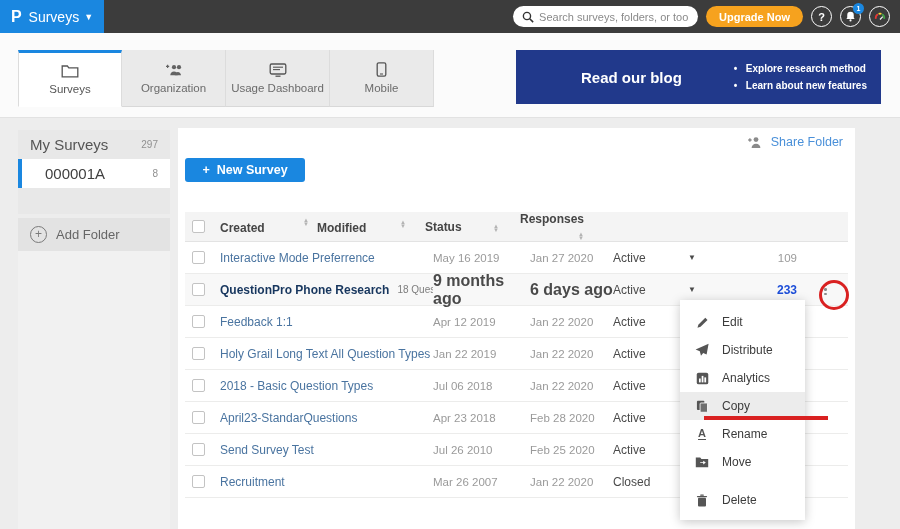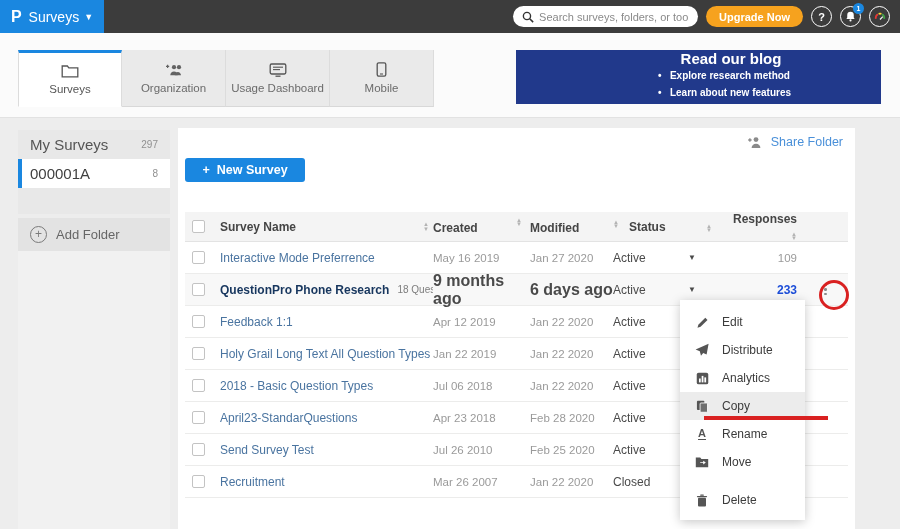--- a/index.html
+++ b/index.html
@@ -22,32 +22,32 @@
   .badge { position:absolute; top:-4px; right:-4px; min-width:11px; height:11px; background:#1a87e0; border-radius:6px; color:#fff; font-size:7px; font-weight:bold; display:flex; align-items:center; justify-content:center; padding:0 2px; }
 
   
   .tabband { position:absolute; top:33px; left:0; width:900px; height:85px; background:#fbfbfb; border-bottom:1px solid #e2e2e2; }
   .tabs { position:absolute; left:18px; top:17px; height:57px; display:flex; }
   .tab { width:104px; height:57px; background:#eaeaea; border-right:1px solid #dcdcdc; border-bottom:1px solid #d8d8d8; display:flex; flex-direction:column; align-items:center; justify-content:center; gap:5px; cursor:pointer; }
   .tab:first-child { border-left:1px solid #dcdcdc; }
   .tab.active { background:#fff; border-top:3px solid #1a87e0; border-bottom:1px solid #fff; }
   .tab-label { font-size:11.5px; color:#6b6b6b; }
   .tab.active .tab-label { color:#555; }
-  .banner { position:absolute; left:516px; top:17px; width:365px; height:54px; background:#21398b; display:flex; align-items:center; cursor:pointer;flex-direction:column; }
+  .banner { position:absolute; left:516px; top:17px; width:365px; height:54px; background:#21398b; display:flex; align-items:center; cursor:pointer; }
   .banner-title { color:#fff; font-size:15px; font-weight:bold; margin-left:65px; }
   .banner-bullets { list-style:none; margin-left:52px; }
   .banner-bullets li { color:#fff; font-size:10px; font-weight:bold; line-height:17px; position:relative; padding-left:12px; }
   .banner-bullets li::before { content:"•"; position:absolute; left:0; }
 
   
   .sidebar { position:absolute; left:18px; top:130px; width:152px; height:399px; display:flex; flex-direction:column; background:#f1f1f1; }
   .side-item { height:29px; display:flex; align-items:center; justify-content:space-between; padding:0 12px; background:#e8e8e8; cursor:pointer; }
   .side-item .s-label { font-size:15px; color:#555; }
   .side-item .s-count { font-size:10px; color:#909090; }
-  .side-item.selected { background:#fff; border-left:4px solid #1a87e0; padding-left:8px;justify-content:space-between; }
+  .side-item.selected { background:#fff; border-left:4px solid #1a87e0; padding-left:23px;justify-content:space-between; }
   .side-item.selected .s-label { color:#3f3f3f; }
   .side-spacer { height:26px; background:#e8e8e8; }
   .side-gap { height:4px; background:#ededed; }
   .add-folder { height:33px; background:#e3e3e3; display:flex; align-items:center; gap:9px; padding:0 12px; cursor:pointer; }
   .add-folder .af-label { font-size:13px; color:#666; }
   .plus-circle { width:17px; height:17px; border:1.4px solid #7a7a7a; border-radius:50%; color:#7a7a7a; font-size:12px; line-height:14px; text-align:center; }
 
   
   .card { position:absolute; left:178px; top:128px; width:677px; height:401px; background:#fff; }
   .share-folder { position:absolute; top:7px; right:12px; display:flex; align-items:center; gap:7px; cursor:pointer; }
@@ -56,21 +56,21 @@
 
   .table { position:absolute; left:7px; top:84px; width:663px; }
   .trow { display:flex; align-items:center; height:32px; border-bottom:1px solid #ececeb; background:#fff; }
   .trow.header { height:30px; background:#f4f4f4; border-bottom:1px solid #e3e3e3; }
   .trow.shaded { background:#f8f8f8; }
   .col-check { width:35px; padding-left:7px; }
   .cb { display:block; width:13px; height:13px; border:1px solid #c3c3c3; border-radius:2px; background:#fff; cursor:pointer; }
   .col-name { flex:1; display:flex; align-items:center; gap:8px; overflow:hidden; }
   .col-created { width:97px; }
   .col-modified { width:83px; }
-  .col-status { width:75px; }
+  .col-status { width:75px;gap:9px; }
   .col-caret { width:40px; color:#4a4a4a; font-size:8px; cursor:pointer; }
   .col-resp { width:75px; text-align:right; padding-right:6px; }
   .col-kebab { width:45px; display:flex; justify-content:center; }
   .trow.header .hd { font-size:12px; font-weight:bold; color:#454545; }
   .sort { display:inline-flex; flex-direction:column; align-items:center; line-height:4.5px; font-size:6px; color:#b3b3b3; cursor:pointer; margin-left:auto; margin-right:4px; }
   .sort::before { content:"▲"; }
   .sort::after { content:"▼"; }
   .sort.inline { margin-left:5px; margin-right:0; }
   .name-link { font-size:12px; color:#4a74a0; text-decoration:none; cursor:pointer; white-space:nowrap; }
   .trow.shaded .name-link { font-weight:bold; color:#17365e; }
@@ -212,24 +212,20 @@
       <span>+</span>
       <span>New Survey</span>
     </button>
 
     <div class="table">
 
       <div class="trow header">
         <span class="col-check">
             <span class="cb"></span>
           </span>
-        <span class="col-name">
-            <span class="hd">Survey Name</span>
-            <span class="sort"></span>
-          </span>
         <span class="col-created"><span class="hd">Created</span><span class="sort inline" style="float:right; margin-right:8px;"></span></span>
         <span class="col-modified"><span class="hd">Modified</span></span>
         <span class="col-status" style="display:flex;">
             <span class="sort" style="margin-left:0; margin-right:10px;"></span>
             <span class="hd">Status</span>
           </span>
         <span class="col-caret"><span class="sort" style="margin-left:18px;"></span></span>
         <span class="col-resp"><span class="hd">Responses</span><span class="sort inline" style="display:inline-flex; vertical-align:middle;"></span></span>
         <span class="col-kebab"></span>
       </div>

